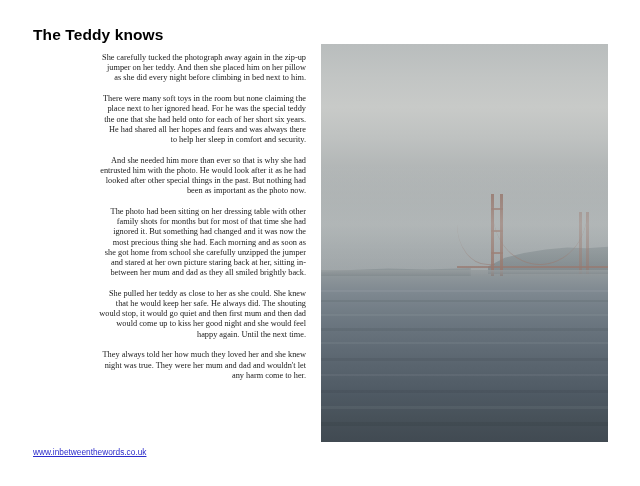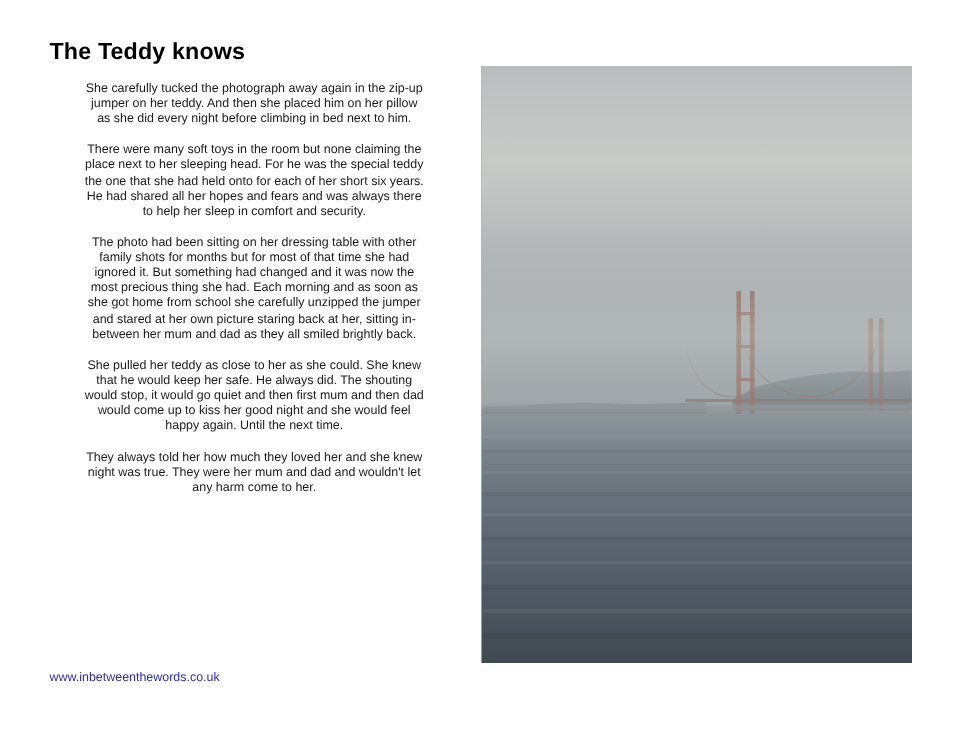--- a/index.html
+++ b/index.html
@@ -33,31 +33,33 @@
     position: absolute;
     left: 33px;
     top: 53px;
     width: 273px;
   }
   .para {
     font-size: 8.3px;
     line-height: 10.2px;
     color: #1a1a1a;
     margin: 0 0 10.5px 0;
-    text-align: center;
+    text-align: right;
     white-space: pre-line;
+    font-family: Liberation Serif, serif;
   }
   .link-wrap {
     position: absolute;
     left: 33px;
     top: 441px;
   }
   .link {
     font-size: 8.3px;
     color: #2b2bcb;
+    text-decoration: underline;
     cursor: pointer;
   }
   
   .photo {
     position: absolute;
     left: 321px;
     top: 44px;
     width: 287px;
     height: 398px;
     overflow: hidden;
@@ -214,24 +216,28 @@
 
 <div class="page">
 
   <div class="title">The Teddy knows</div>
 
   <div class="body-col">
     <p class="para">She carefully tucked the photograph away again in the zip-up
 jumper on her teddy.  And then she placed him on her pillow
 as she did every night before climbing in bed next to him.</p>
     <p class="para">There were many soft toys in the room but none claiming the
-place next to her sleeping head.  For he was the special teddy
+place next to her ignored head.  For he was the special teddy
 the one that she had held onto for each of her short six years.
 He had shared all her hopes and fears and was always there
 to help her sleep in comfort and security.</p>
+    <p class="para">And she needed him more than ever so that is why she had
+entrusted him with the photo.  He would look after it as he had
+looked after other special things in the past.  But nothing had
+been as important as the photo now.</p>
     <p class="para">The photo had been sitting on her dressing table with other
 family shots for months but for most of that time she had
 ignored it.  But something had changed and it was now the
 most precious thing she had.  Each morning and as soon as
 she got home from school she carefully unzipped the jumper
 and stared at her own picture staring back at her, sitting in-
 between her mum and dad as they all smiled brightly back.</p>
     <p class="para">She pulled her teddy as close to her as she could.  She knew
 that he would keep her safe.  He always did.  The shouting
 would stop, it would go quiet and then first mum and then dad

